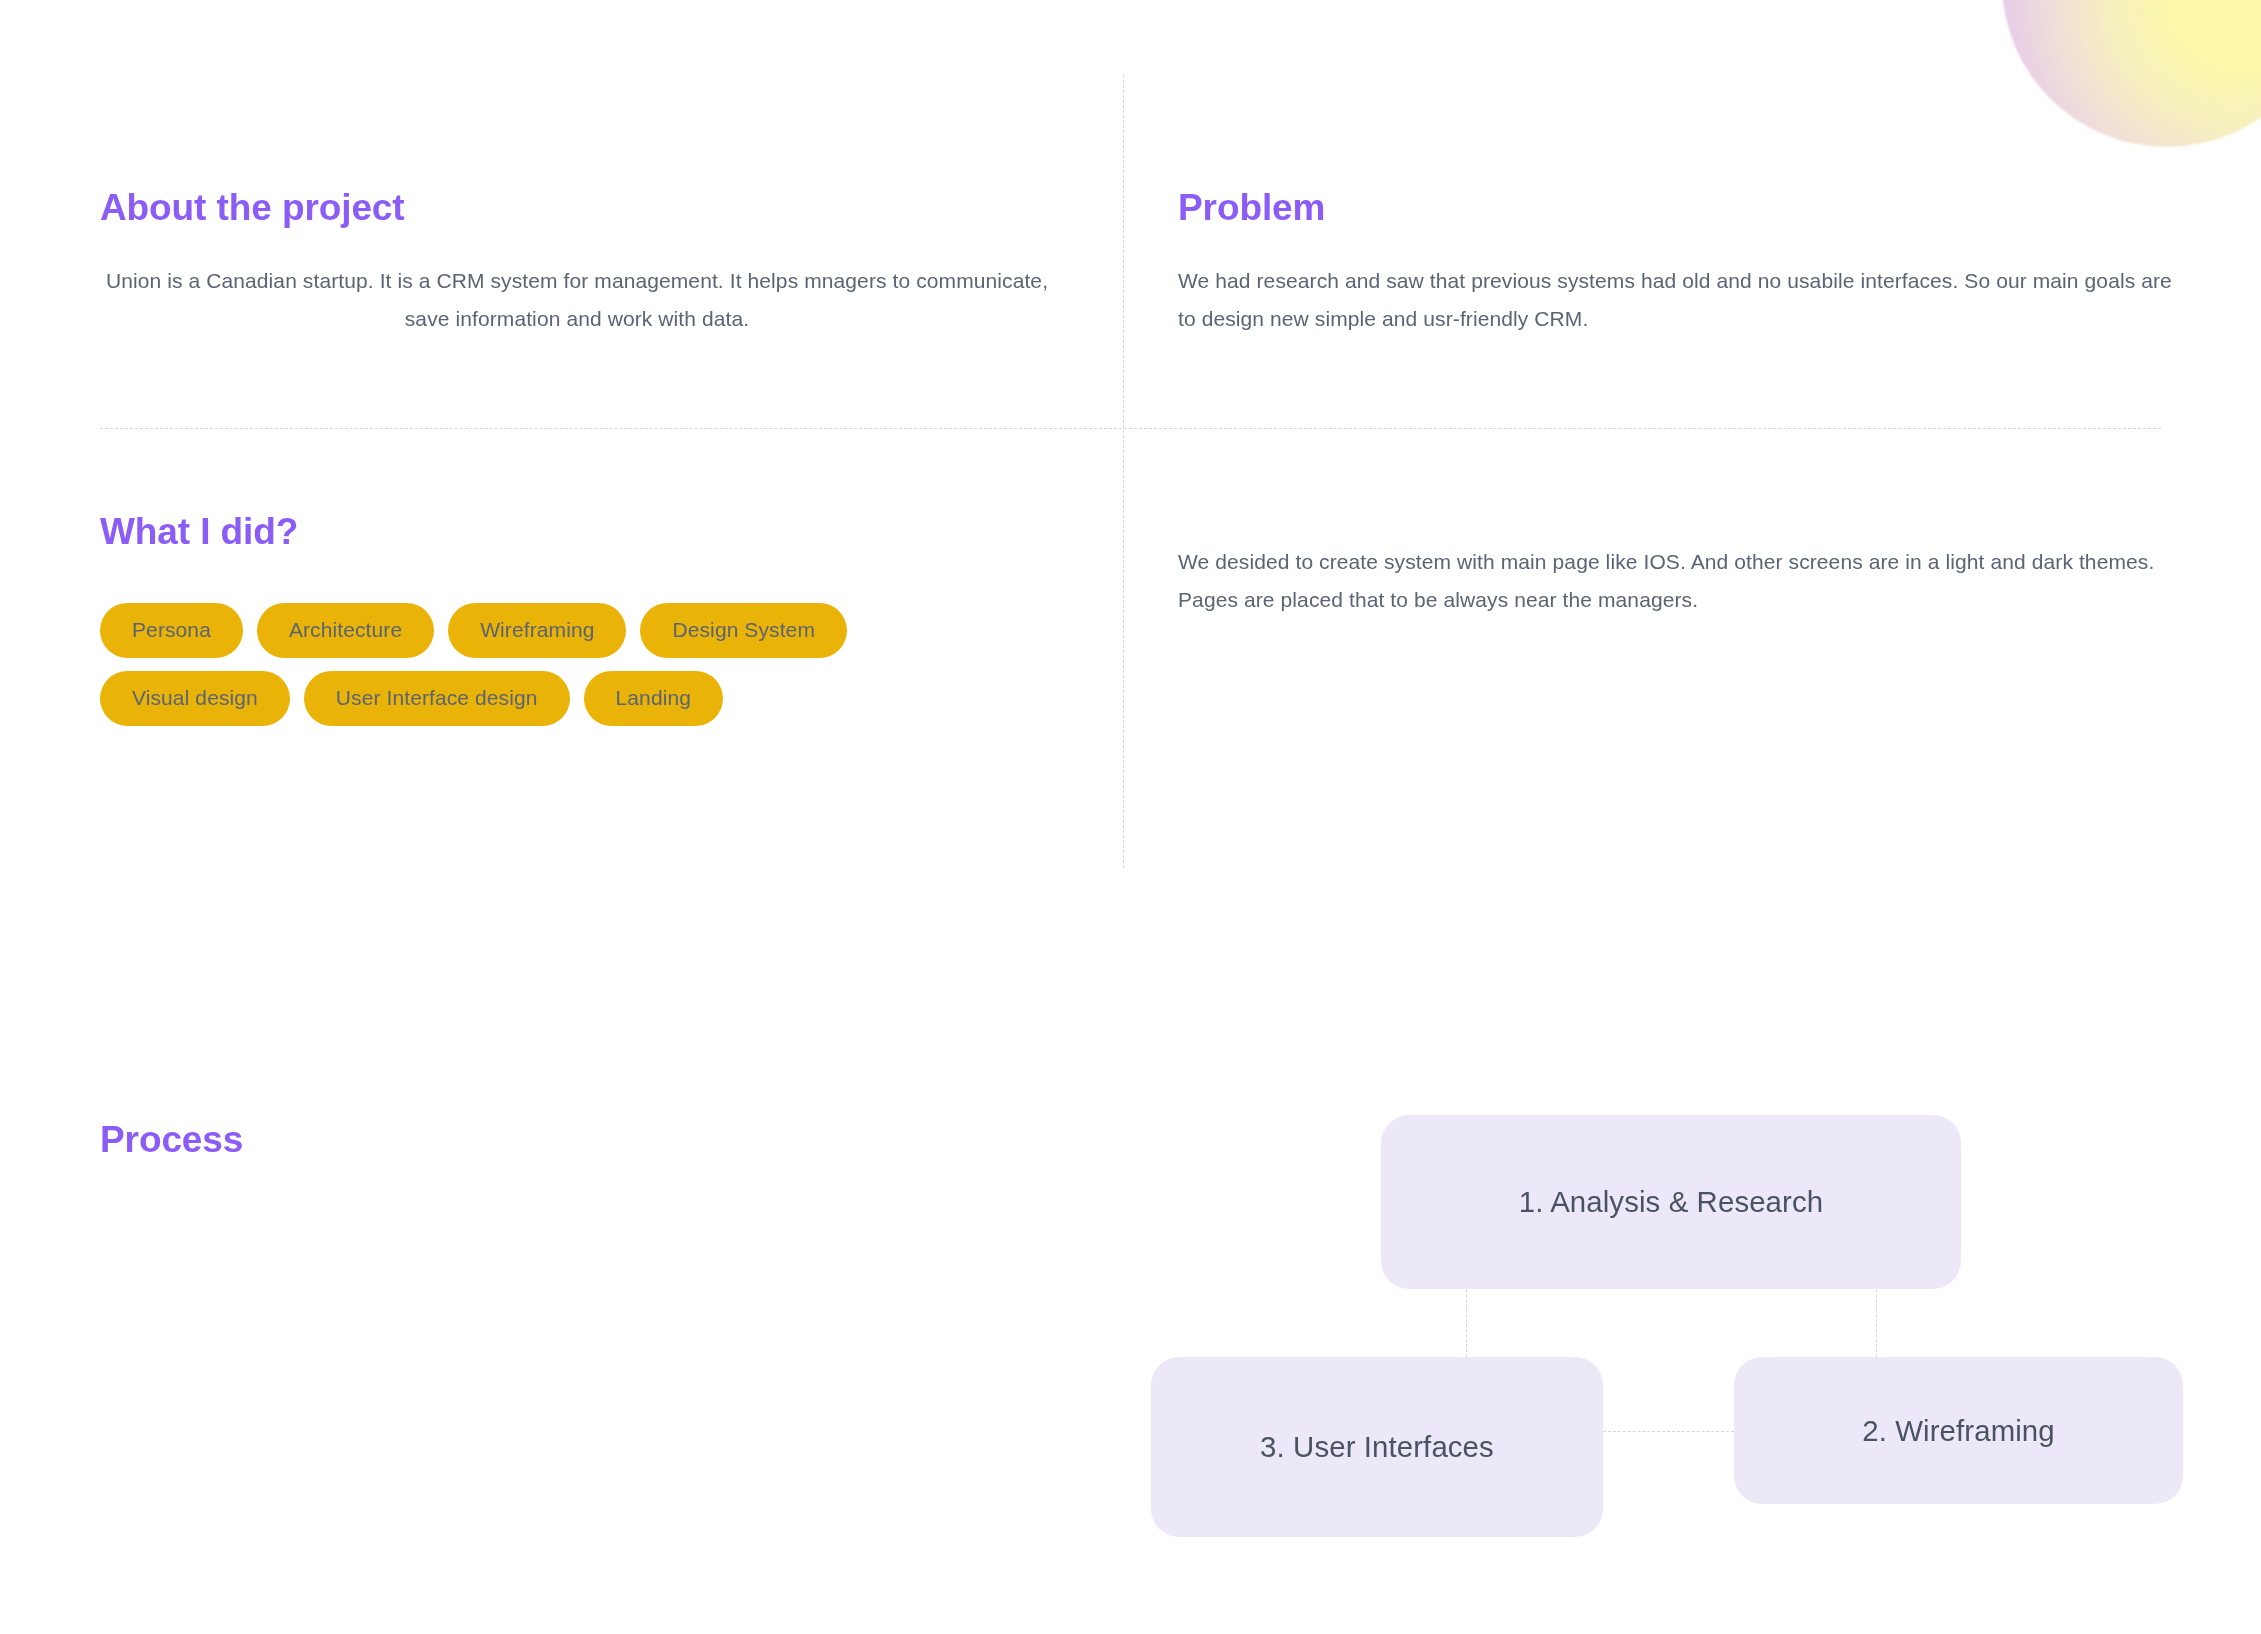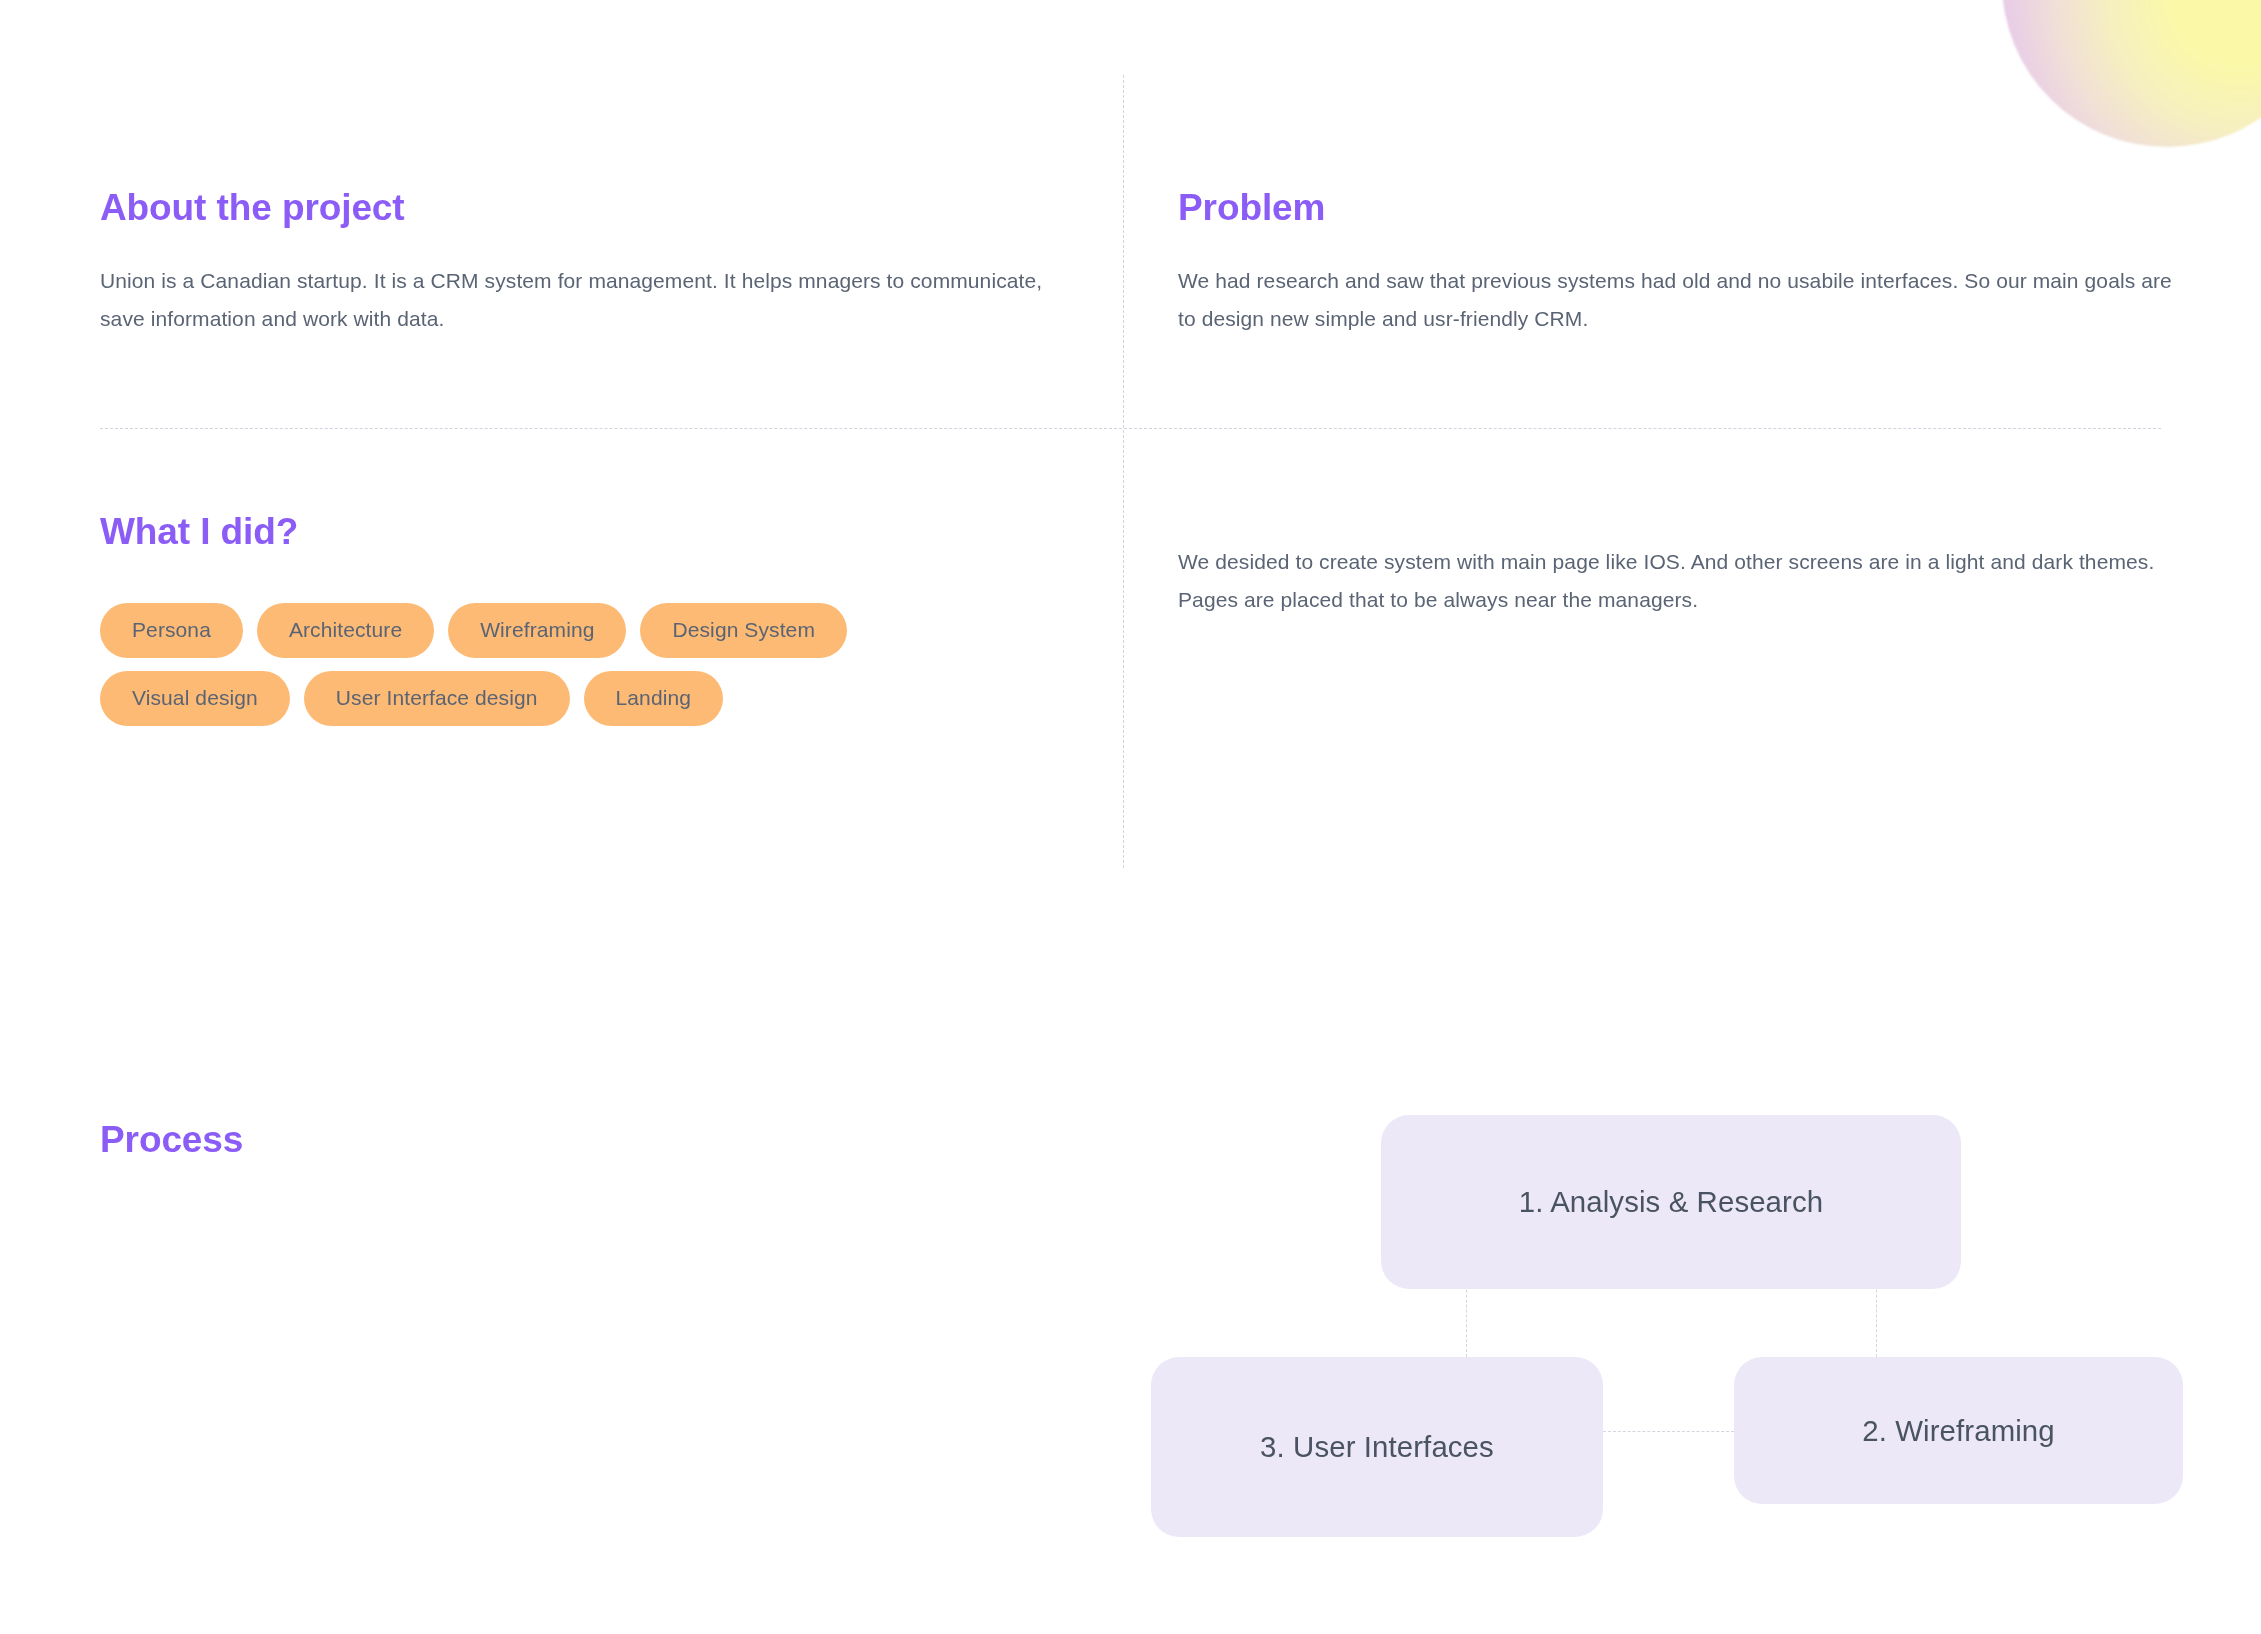--- a/index.html
+++ b/index.html
@@ -68,36 +68,36 @@
   }
 
   .cell { position: absolute; }
 
   #about-cell   { left: 100px;  top: 187px; width: 954px; }
   #problem-cell { left: 1178px; top: 187px; width: 1001px; }
   #whatidid-cell{ left: 100px;  top: 511px; width: 1001px; }
   #solution-cell{ left: 1178px; top: 511px; width: 1001px; }
   #process-cell { left: 100px;  top: 1119px; width: 795px; }
 
-  #about-cell .body-text   { margin-top: 32px; }
+  #about-cell .body-text   { margin-top: 32px; text-align: center; }
   #problem-cell .body-text { margin-top: 32px; }
   #solution-cell .body-text{ margin-top: 32px; }
   #process-cell .body-text { margin-top: 26px; }
 
   
   .tag-rows { margin-top: 49px; }
   .tag-row {
     display: flex;
     flex-direction: row;
     align-items: center;
     gap: 14px;
     margin-bottom: 13px;
   }
   .tag {
-    background: #fdba74;
+    background: #eab308;
     color: #5a6474;
     border-radius: 29.4px;
     font-size: 21px;
     font-weight: 400;
     line-height: 1;
     padding: 16.5px 32px 17.7px 32px;
     white-space: nowrap;
     letter-spacing: 0.1px;
   }
 

